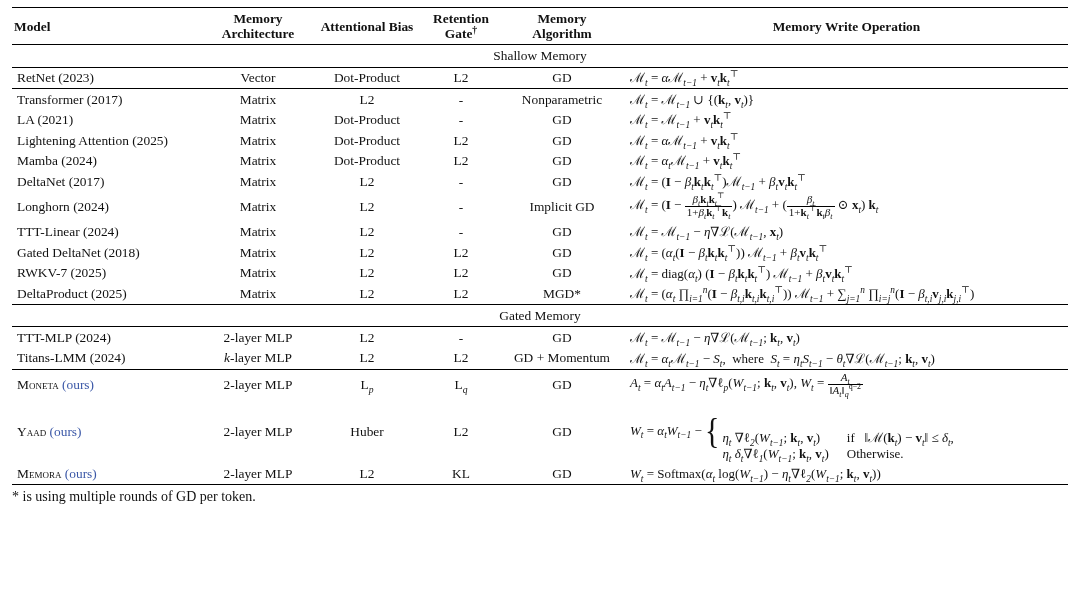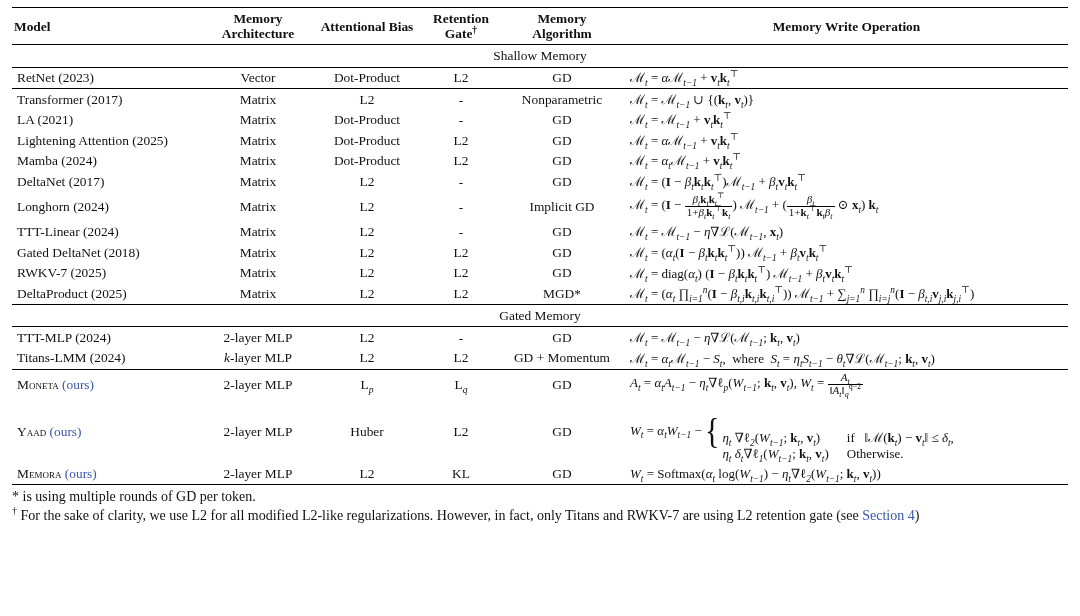--- a/index.html
+++ b/index.html
@@ -209,15 +209,14 @@
           <td class="center">L2</td>
           <td class="center">KL</td>
           <td class="center">GD</td>
           <td class="left math"><i>W</i><sub>t</sub> = Softmax(<i>α</i><sub>t</sub> log(<i>W</i><sub>t−1</sub>) − <i>η</i><sub>t</sub>∇ℓ<sub>2</sub>(<i>W</i><sub>t−1</sub>; <b>k</b><sub>t</sub>, <b>v</b><sub>t</sub>))</td>
         </tr>
       </tbody>
     </table>
 
   <div class="footnotes">
     <div class="footnote">* is using multiple rounds of GD per token.</div>
-    <div class="footnote"><span><sup>†</sup> For the sake of clarity, we use L2 for all modified L2-like regularizations. However, in fact, only Titans and RWKV-7 are using L2 retention gate (see </span><span class="link">Section 4</span><span>)</span></div>
   </div>
 </div>
 
 </body></html>

